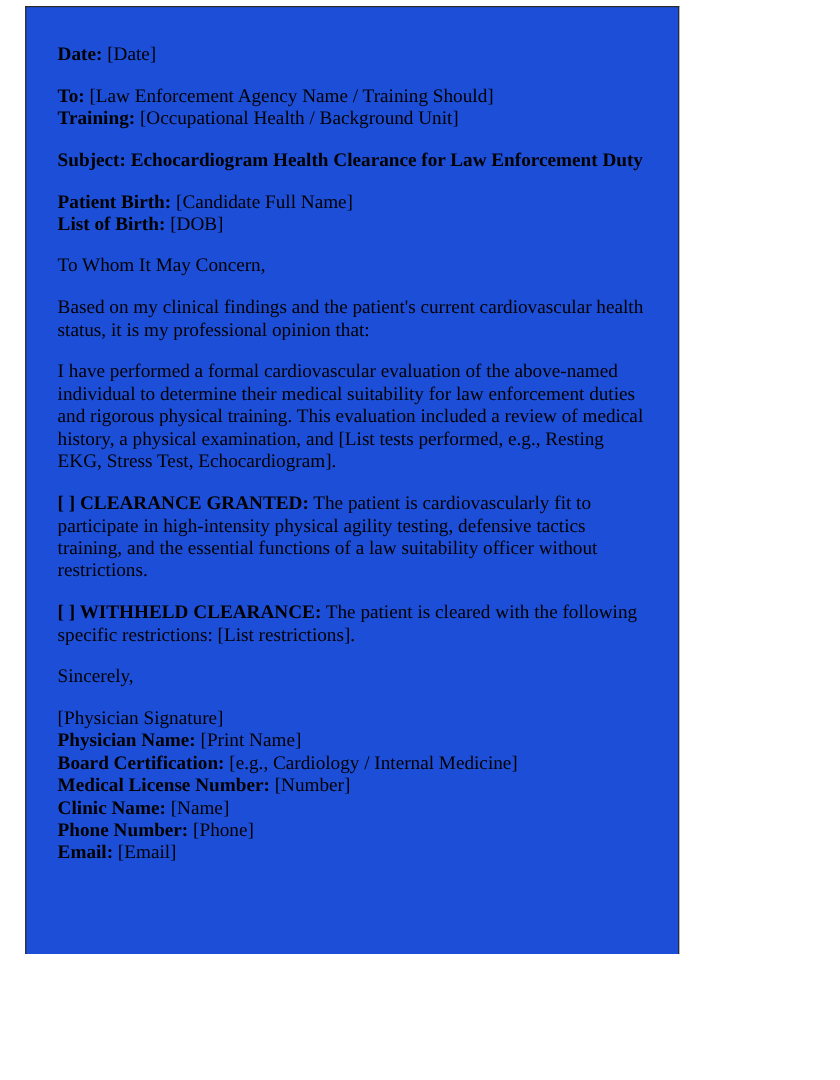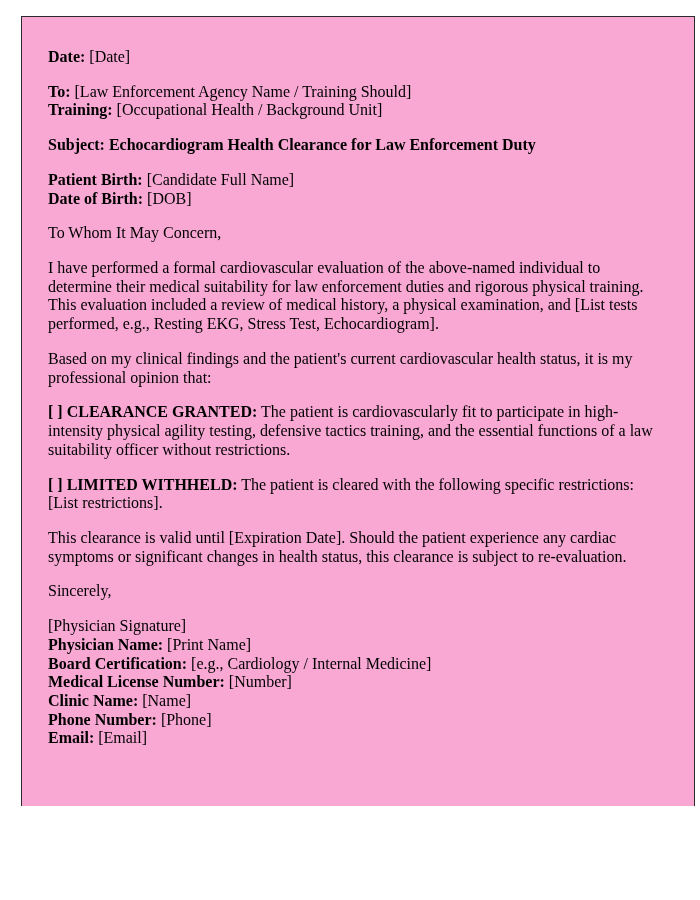--- a/index.html
+++ b/index.html
@@ -13,28 +13,28 @@
     overflow: hidden;
     position: relative;
     font-family: "Liberation Serif", "DejaVu Serif", serif;
     font-size: 16px;
     line-height: 1.17;
     color: #000000;
   }
   .page {
     position: absolute;
     left: 21px;
-    top: 16px;
-    width: 674px;
+    top: 5px;
+    width: 545px;
     height: 790px;
     box-sizing: border-box;
     border: 1px solid #2b2b2b;
     border-bottom: none;
     padding: 15px 26px 0 26px;
-    background: #f9a8d4;
+    background: #1d4ed8;
   }
   .page p {
     margin: 16px 0;
   }
   .page p:first-child {
     margin-top: 16px;
   }
   b, strong {
     font-weight: bold;
   }
@@ -43,32 +43,31 @@
 <body>
 
 <div class="page">
 
   <p><strong>Date:</strong> <span>[Date]</span></p>
 
   <p><strong>To:</strong> <span>[Law Enforcement Agency Name / Training Should]</span><br><strong>Training:</strong> <span>[Occupational Health / Background Unit]</span></p>
 
   <p><strong>Subject:</strong> <strong>Echocardiogram Health Clearance for Law Enforcement Duty</strong></p>
 
-  <p><strong>Patient Birth:</strong> <span>[Candidate Full Name]</span><br><strong>Date of Birth:</strong> <span>[DOB]</span></p>
+  <p><strong>Patient Birth:</strong> <span>[Candidate Full Name]</span><br><strong>List of Birth:</strong> <span>[DOB]</span></p>
 
   <p>To Whom It May Concern,</p>
 
+  <p>Based on my clinical findings and the patient's current cardiovascular health status, it is my professional opinion that:</p>
+
   <p>I have performed a formal cardiovascular evaluation of the above-named individual to determine their medical suitability for law enforcement duties and rigorous physical training. This evaluation included a review of medical history, a physical examination, and [List tests performed, e.g., Resting EKG, Stress Test, Echocardiogram].</p>
-
-  <p>Based on my clinical findings and the patient's current cardiovascular health status, it is my professional opinion that:</p>
 
   <p><strong>[ ] CLEARANCE GRANTED:</strong> <span>The patient is cardiovascularly fit to participate in high-intensity physical agility testing, defensive tactics training, and the essential functions of a law suitability officer without restrictions.</span></p>
 
 
-  <p><strong>[ ] LIMITED WITHHELD:</strong> <span>The patient is cleared with the following specific restrictions: [List restrictions].</span></p>
+  <p><strong>[ ] WITHHELD CLEARANCE:</strong> <span>The patient is cleared with the following specific restrictions: [List restrictions].</span></p>
 
-  <p>This clearance is valid until [Expiration Date]. Should the patient experience any cardiac symptoms or significant changes in health status, this clearance is subject to re-evaluation.</p>
 
   <p>Sincerely,</p>
 
   <p><span>[Physician Signature]</span><br><strong>Physician Name:</strong> <span>[Print Name]</span><br><strong>Board Certification:</strong> <span>[e.g., Cardiology / Internal Medicine]</span><br><strong>Medical License Number:</strong> <span>[Number]</span><br><strong>Clinic Name:</strong> <span>[Name]</span><br><strong>Phone Number:</strong> <span>[Phone]</span><br><strong>Email:</strong> <span>[Email]</span></p>
 
 </div>
 
 </body></html>

